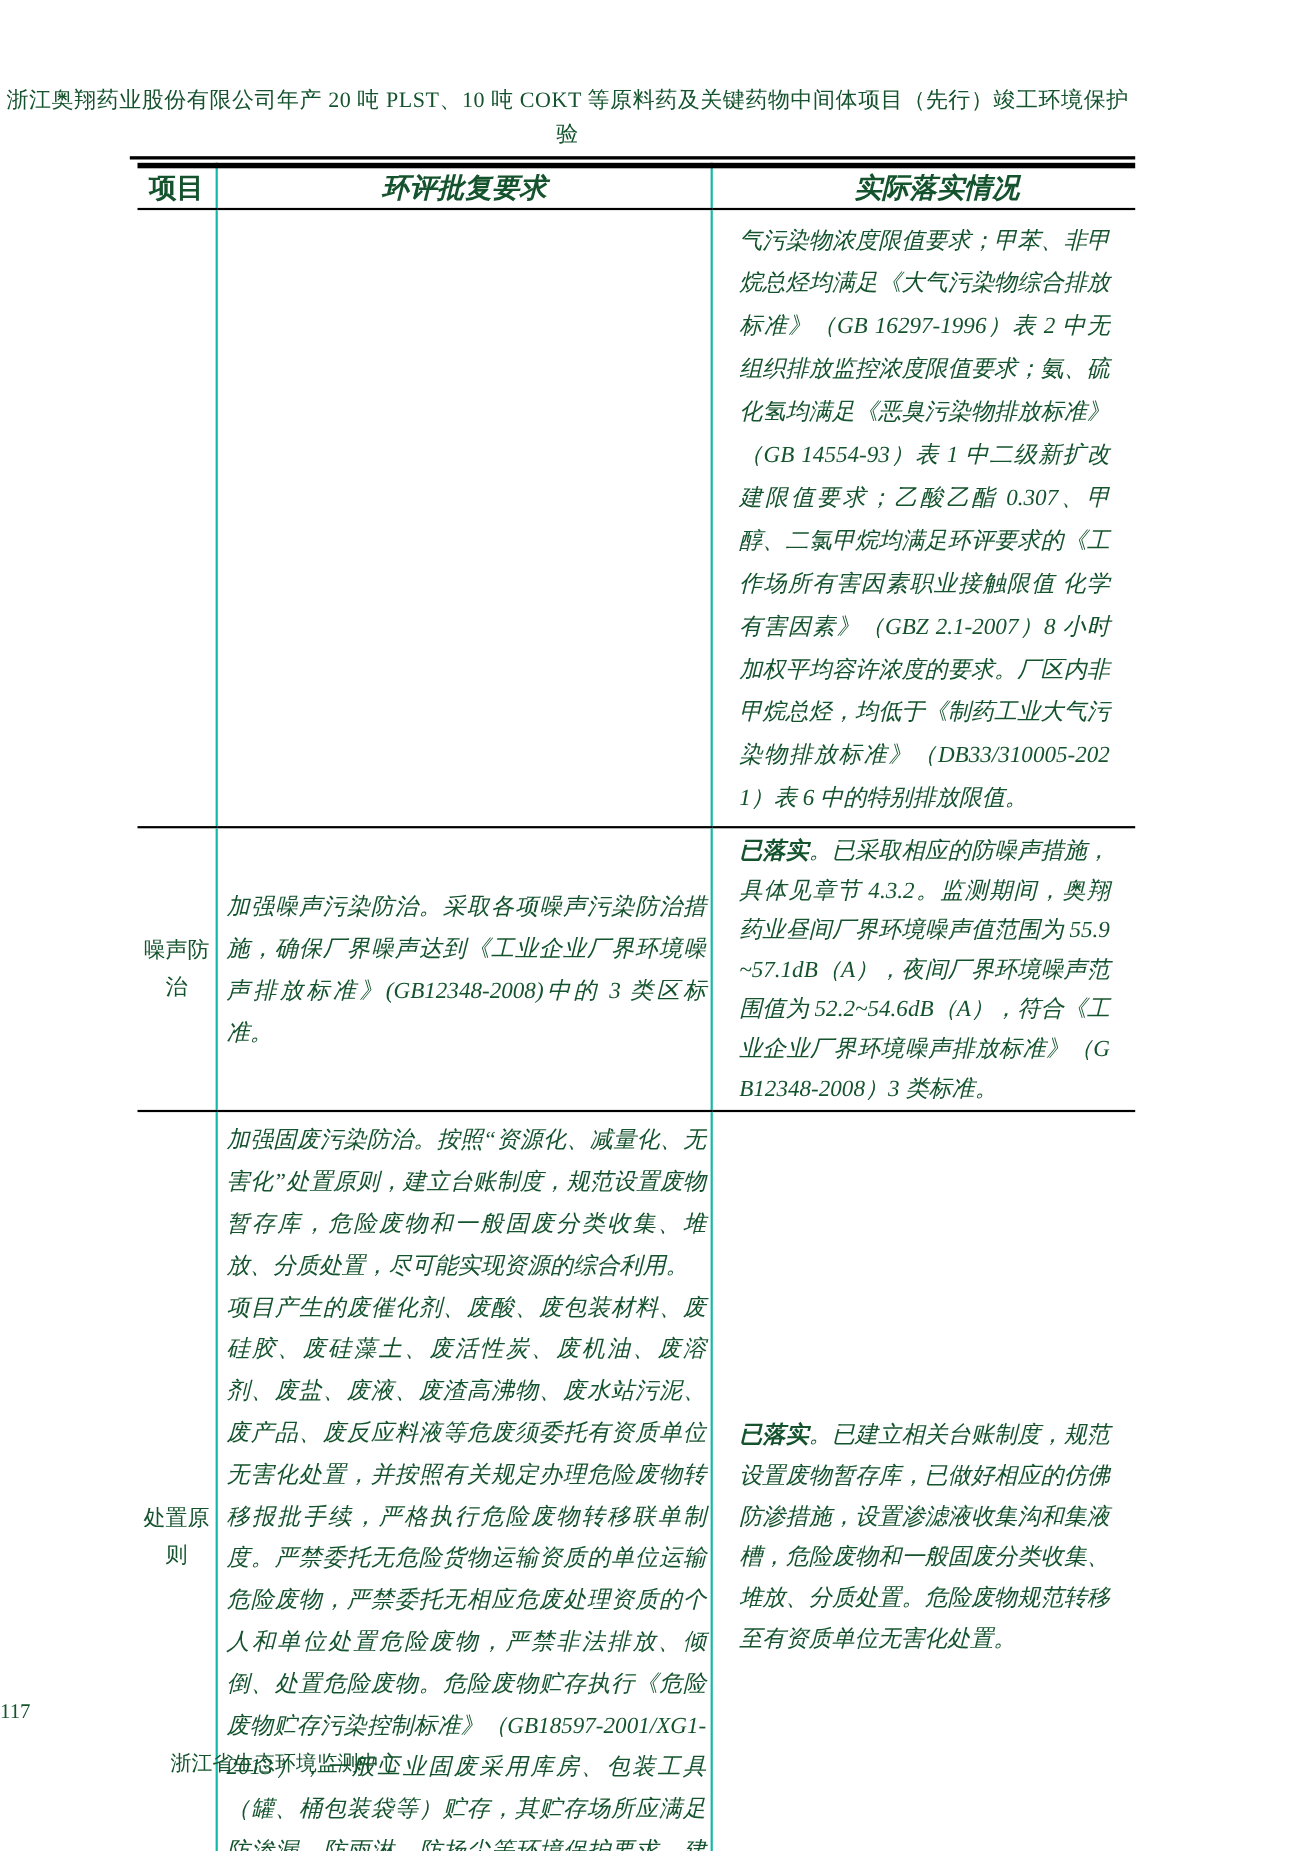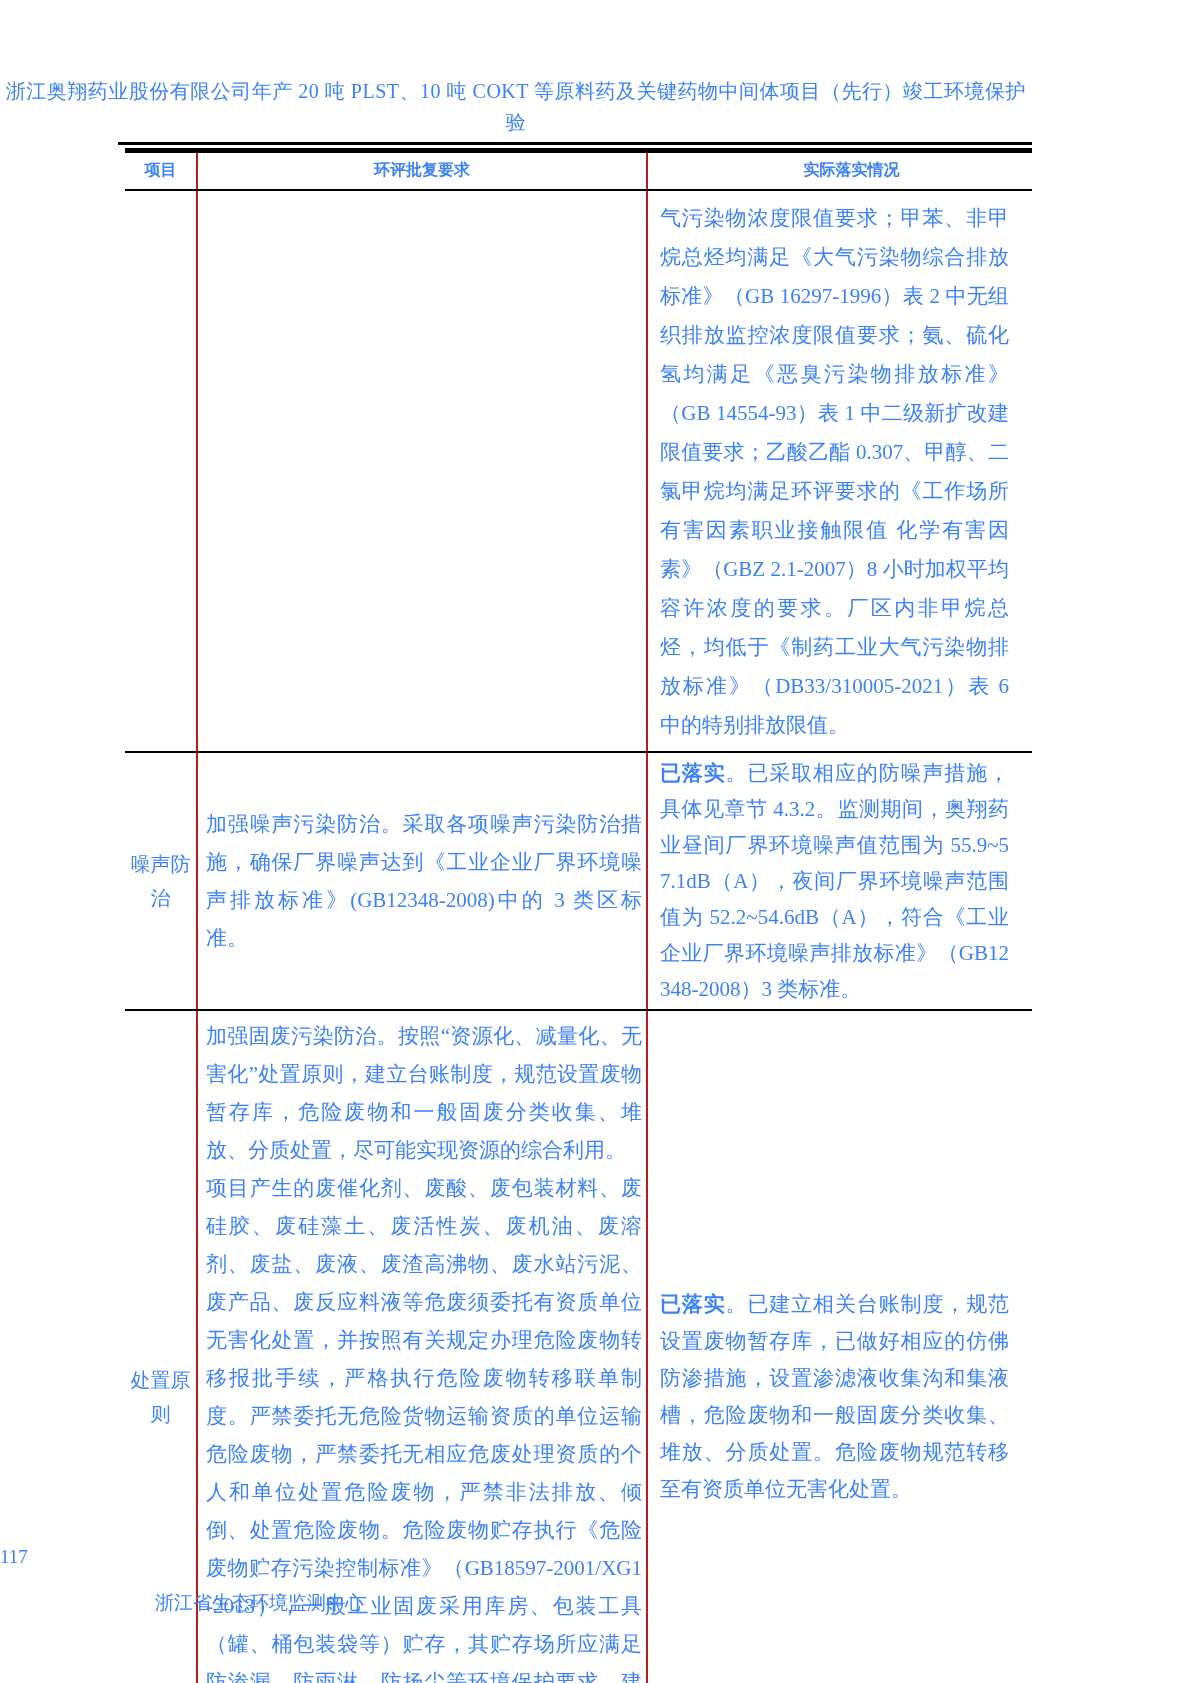--- a/index.html
+++ b/index.html
@@ -2,21 +2,21 @@
 <html><head>
 <meta charset="utf-8">
 <style>
   * { margin: 0; padding: 0; box-sizing: border-box; }
   html, body { background: #ffffff; }
   .page {
     position: relative;
     width: 1032px;
     height: 1683px;
     background: #ffffff;
-    color: #3b82f6;
+    color: #14532d;
     font-family: "Liberation Serif", "DejaVu Serif", serif;
     overflow: hidden;
   }
   .doc-header {
     padding-top: 76px;
     text-align: center;
     font-size: 20px;
     line-height: 31px;
     letter-spacing: 0.5px;
   }
@@ -29,25 +29,25 @@
   table.report-table {
     margin: 3px 0 0 125px;
     width: 930px;
     border-collapse: collapse;
     table-layout: fixed;
     border-top: 5px solid #000;
     border-bottom: 5px solid #000;
   }
   .report-table th, .report-table td { vertical-align: middle; }
   .report-table th + th,
-  .report-table td + td { border-left: 2px solid #b91c1c; }
+  .report-table td + td { border-left: 2px solid #14b8a6; font-style: italic; }
   .report-table th {
     border-bottom: 2px solid #000;
     font-weight: bold;
-    font-size: 16px;
+    font-size: 25px;
     height: 39px;
     text-align: center;
   }
   tr.row-air td, tr.row-noise td { border-bottom: 2px solid #000; }
   tr.row-air { height: 465px; }
   tr.row-noise { height: 252px; }
   tr.row-solid { height: 618px; }
   .cell-text {
     font-size: 21px;
     text-align: justify;
@@ -63,21 +63,21 @@
     padding: 6px 4px 6px 8px;
     line-height: 38px;
     margin-left: 24px;
   }
   .req-cell.tight {
     vertical-align: top;
     line-height: 38px;
   }
   .req-cell p { margin: 0; }
   .impl-cell {
-    padding: 6px 46px 6px 12px;
+    padding: 6px 46px 6px 24px;
     line-height: 39px;
   }
   .impl-cell.top { vertical-align: top; padding-top: 8px; }
   .impl-cell.mid-noise { line-height: 36px; padding-top: 2px; padding-bottom: 2px; }
   .impl-cell.mid-solid { line-height: 37px; }
   .lead { font-weight: bold; }
   .footer {
     position: absolute;
     top: 1546px;
     left: 0;

